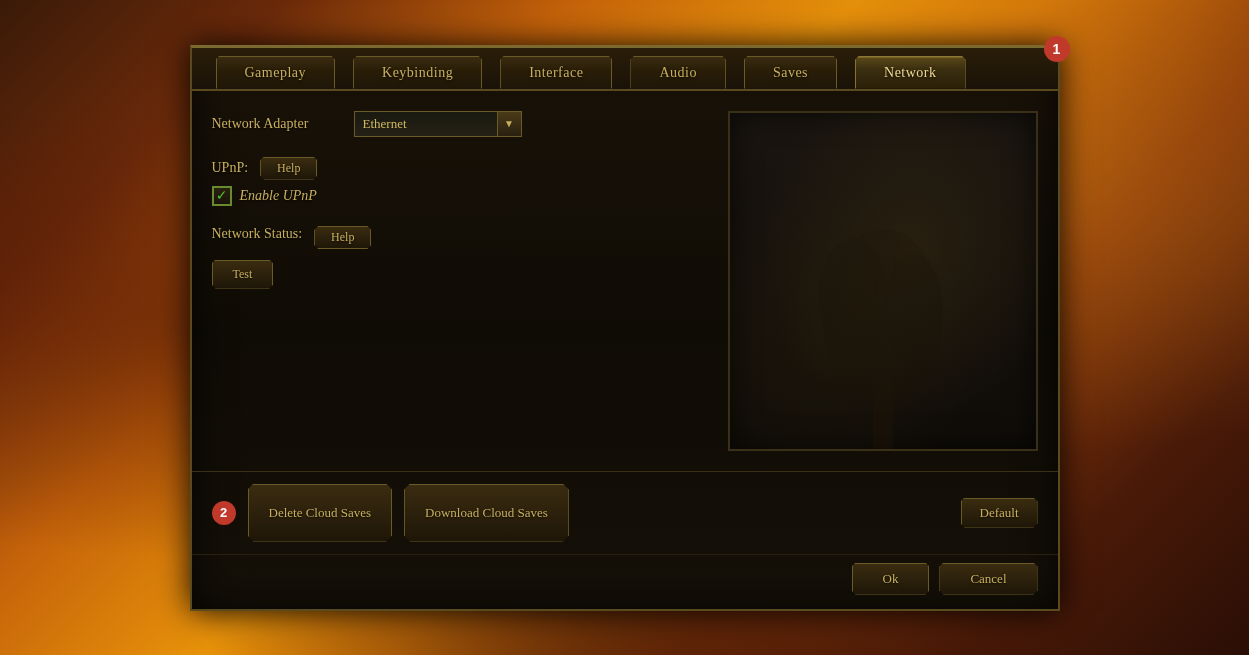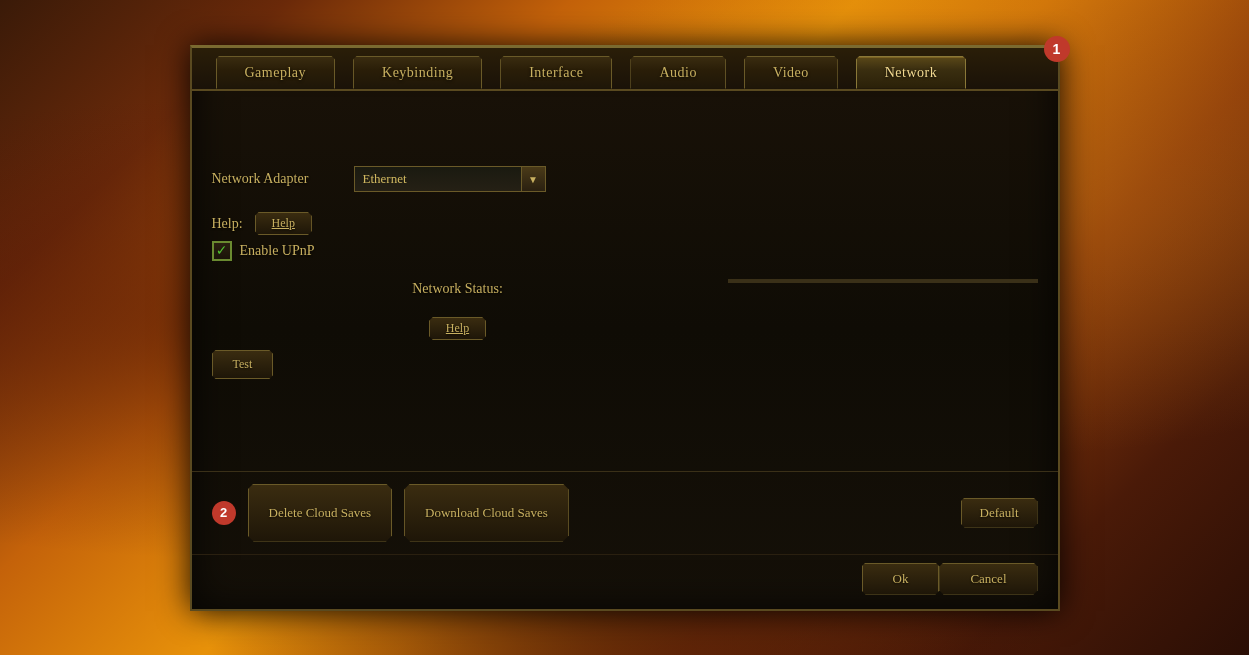--- a/index.html
+++ b/index.html
@@ -89,21 +89,20 @@
       border-color: #8a7838;
       box-shadow: inset 0 1px 0 rgba(200,160,60,0.3);
     }
 
     
     .dialog-content {
       padding: 20px;
       display: flex;
       gap: 24px;
       min-height: 380px;
-      align-items: center;
     }
 
     .left-panel {
       flex: 1;
     }
 
     .section-label {
       color: #c8b060;
       font-size: 14px;
       margin-bottom: 8px;
@@ -129,21 +128,21 @@
       align-items: center;
     }
 
     .select-field {
       background: linear-gradient(180deg, #1a1a10 0%, #252015 100%);
       border: 1px solid #6a5a28;
       color: #d0b860;
       padding: 4px 8px;
       font-size: 13px;
       font-family: inherit;
-      width: 168px;
+      width: 144px;
       height: 26px;
       outline: none;
       -webkit-appearance: none;
     }
 
     .select-btn {
       background: linear-gradient(180deg, #4a3a18 0%, #2a2010 100%);
       border: 1px solid #6a5a28;
       border-left: none;
       width: 24px;
@@ -177,21 +176,20 @@
     .help-btn {
       background: linear-gradient(180deg, #3a2c10 0%, #1e1608 100%);
       border: 1px solid #6a5a28;
       color: #c8b060;
       padding: 3px 16px;
       font-size: 12px;
       font-family: inherit;
       cursor: pointer;
       text-shadow: 0 1px 2px rgba(0,0,0,0.8);
       clip-path: polygon(4px 0%, calc(100% - 4px) 0%, 100% 4px, 100% calc(100% - 4px), calc(100% - 4px) 100%, 4px 100%, 0% calc(100% - 4px), 0% 4px);
-      text-decoration: underline;
     }
 
     .status-text {
       color: #c8b060;
       font-size: 14px;
       margin-bottom: 8px;
       text-shadow: 0 1px 2px rgba(0,0,0,0.8);
     }
 
     .checkbox-row {
@@ -216,33 +214,33 @@
     .checkbox-check {
       color: #50c030;
       font-size: 14px;
       line-height: 1;
     }
 
     .checkbox-label {
       color: #c8b060;
       font-size: 14px;
       text-shadow: 0 1px 2px rgba(0,0,0,0.8);
+      font-style: italic;
     }
 
     
     .network-status-section {
       margin-bottom: 16px;
     }
 
     .network-status-row {
       display: flex;
       align-items: center;
       gap: 12px;
       margin-bottom: 10px;
-      flex-direction: column;
     }
 
     .test-btn {
       background: linear-gradient(180deg, #3a2c10 0%, #1e1608 100%);
       border: 1px solid #6a5a28;
       color: #c8b060;
       padding: 6px 20px;
       font-size: 12px;
       font-family: inherit;
       cursor: pointer;
@@ -327,20 +325,21 @@
       cursor: pointer;
       text-shadow: 0 1px 2px rgba(0,0,0,0.8);
       clip-path: polygon(4px 0%, calc(100% - 4px) 0%, 100% 4px, 100% calc(100% - 4px), calc(100% - 4px) 100%, 4px 100%, 0% calc(100% - 4px), 0% 4px);
     }
 
     
     .dialog-actions {
       padding: 8px 20px 14px;
       display: flex;
       justify-content: flex-end;
+      gap: 10px;
       border-top: 1px solid #2a2010;
     }
 
     .action-btn {
       background: linear-gradient(180deg, #3a2c10 0%, #1e1608 100%);
       border: 1px solid #6a5a28;
       color: #c8b060;
       padding: 7px 30px;
       font-size: 13px;
       font-family: inherit;
@@ -377,41 +376,41 @@
 <div class="dialog-overlay">
   <div class="dialog" style="position:relative;">
 
     <div class="corner-badge">1</div>
 
     <div class="tab-bar">
       <div class="tab">Gameplay</div>
       <div class="tab">Keybinding</div>
       <div class="tab">Interface</div>
       <div class="tab">Audio</div>
-      <div class="tab">Video</div>
+      <div class="tab">Saves</div>
       <div class="tab active">Network</div>
     </div>
 
     <div class="dialog-content">
 
       <div class="left-panel">
 
         <div class="adapter-row">
           <span class="adapter-label">Network Adapter</span>
           <div class="select-wrapper">
             <input class="select-field" type="text" value="Ethernet" readonly="" style="">
             <button class="select-btn">
               <span>▼</span>
             </button>
           </div>
         </div>
 
         <div class="upnp-section">
           <div class="upnp-row">
-            <span class="upnp-label">Help:</span>
+            <span class="upnp-label">UPnP:</span>
             <button class="help-btn">Help</button>
           </div>
           <div class="checkbox-row">
             <div class="checkbox-styled">
               <span class="checkbox-check">✓</span>
             </div>
             <span class="checkbox-label">Enable UPnP</span>
           </div>
         </div>
 

